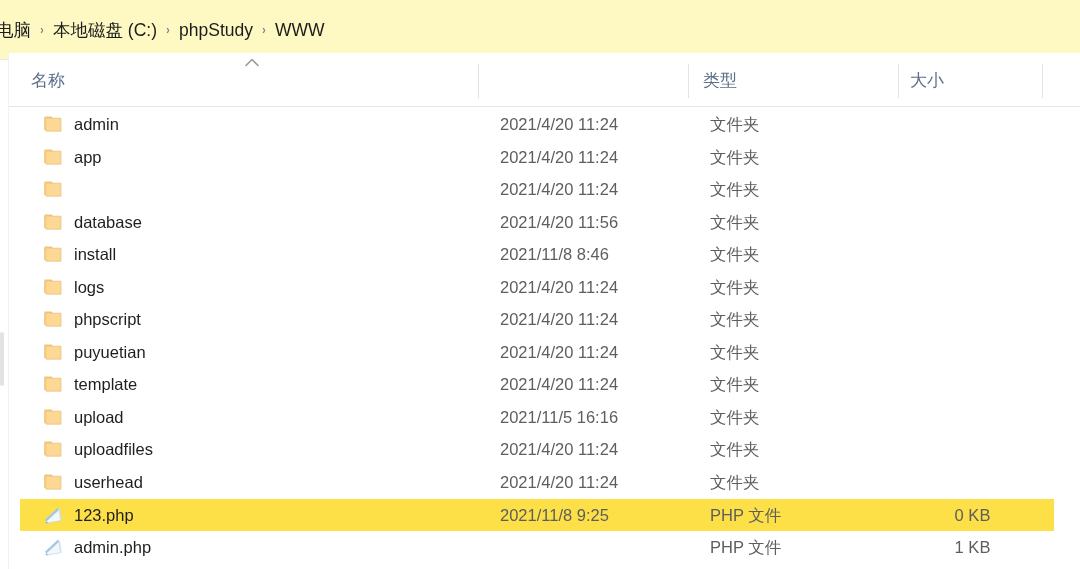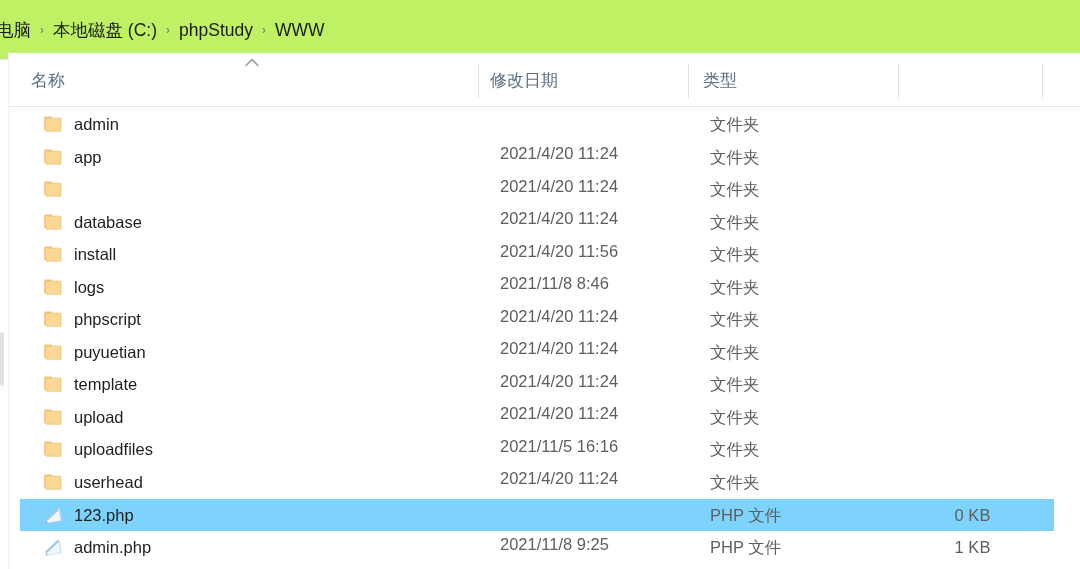--- a/index.html
+++ b/index.html
@@ -22,21 +22,21 @@
     background: #ffffff;
   }
 
   
   .addressbar {
     position: absolute;
     left: 0;
     top: 0;
     width: 1080px;
     height: 60px;
-    background: #bef264;
+    background: #fef9c3;
     border-bottom: 1px solid #e8e8e8;
     box-sizing: border-box;
   }
   .crumbs {
     position: absolute;
     left: -6px;
     top: 19px;
     display: flex;
     align-items: center;
     white-space: nowrap;
@@ -132,35 +132,35 @@
     height: 461px;
     overflow: hidden;
   }
   .row {
     position: relative;
     height: 32.55px;
     width: 1034px;
     margin-left: 11px;
   }
   .row.selected {
-    background: #7dd3fc;
+    background: #fde047;
     text-decoration: underline;
   }
   .cell {
     position: absolute;
     top: 0;
     height: 32.55px;
     line-height: 32.55px;
     font-size: 16.5px;
     color: #1f1f1f;
     white-space: nowrap;
     overflow: hidden;
   }
   .cell.name   { left: 54px; width: 410px; }
-  .cell.date   { left: 480px; width: 200px; color: #5e5e5e; margin-top: 29px; }
+  .cell.date   { left: 480px; width: 200px; color: #5e5e5e; }
   .cell.type   { left: 690px; width: 195px; color: #5e5e5e; }
   .cell.size   { left: 880px; width: 145px; color: #5e5e5e; text-align: center; }
 
   
   .icon {
     position: absolute;
     left: 22px;
     top: 6px;
     width: 22px;
     height: 21px;
@@ -186,30 +186,30 @@
 
   <div class="left-divider"></div>
   <div class="left-scroll-nub"></div>
 
   <div class="colheader">
     <div class="col" style="left:0; width:469px;">
       <div class="col-label" style="left:22px;text-align:center;">名称</div>
     </div>
     <div class="col-divider" style="left:469px;"></div>
 
-    <div class="col" style="left:470px; width:209px;">
-      <div class="col-label" style="left:11px;">修改日期</div>
-    </div>
     <div class="col-divider" style="left:679px;"></div>
 
     <div class="col" style="left:683px; width:209px;">
       <div class="col-label" style="left:11px;">类型</div>
     </div>
     <div class="col-divider" style="left:889px;"></div>
 
+    <div class="col" style="left:890px; width:143px;">
+      <div class="col-label" style="left:11px;">大小</div>
+    </div>
     <div class="col-divider" style="left:1033px;"></div>
   </div>
 
   <div class="sort-arrow">
     <svg width="16" height="9" viewBox="0 0 16 9">
       <path d="M2 7.5 L8 1.5 L14 7.5" fill="none" stroke="#9b9b9b" stroke-width="1.6" stroke-linecap="round" stroke-linejoin="round"></path>
     </svg>
   </div>
 
   <div class="filelist" id="filelist">

